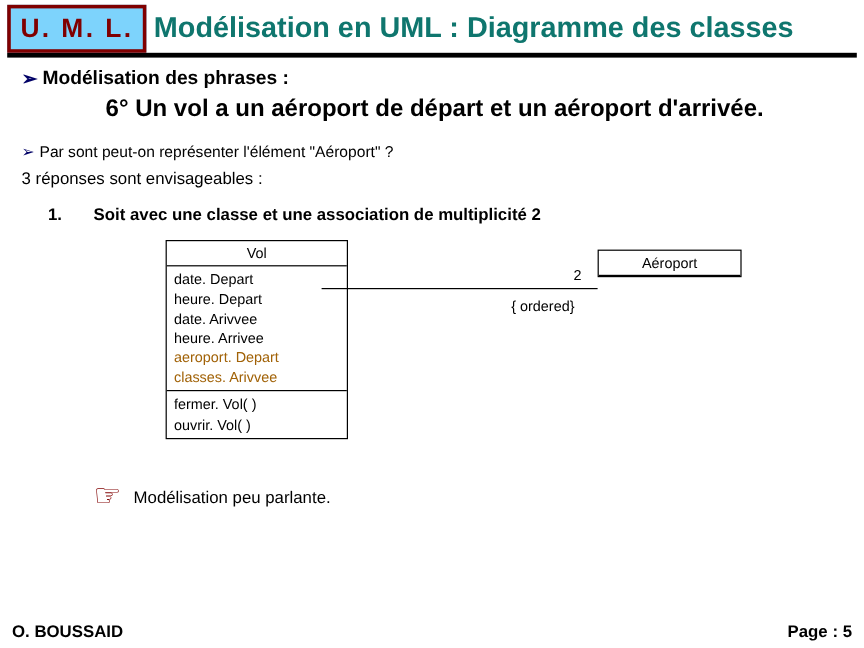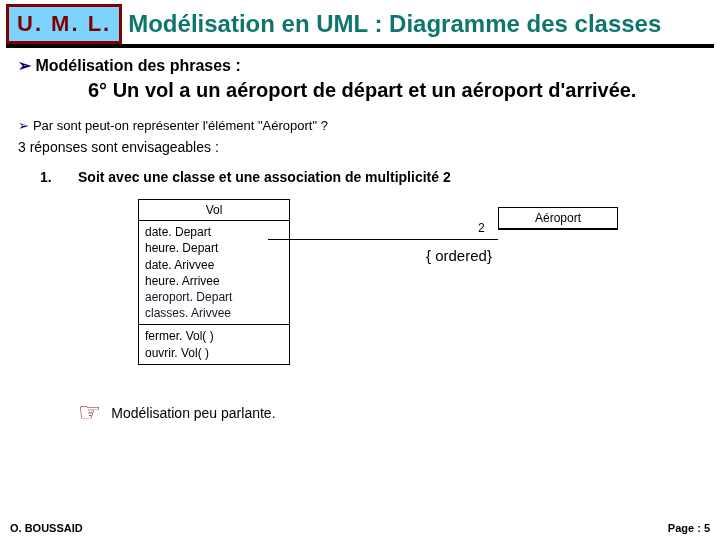--- a/index.html
+++ b/index.html
@@ -100,40 +100,40 @@
     text-align: center;
     border-bottom: 1px solid #000;
     padding: 2px 0;
     font-weight: normal;
   }
   .class-section {
     border-bottom: 1px solid #000;
     padding: 3px 6px;
   }
   .class-section:last-child { border-bottom: none; }
-  .crossed { color: #0f172a; }
+  .crossed { color: #a16207; }
   .connector {
     position: absolute;
     top: 40px;
     left: 190px;
     width: 230px;
     height: 1px;
     background: #000;
   }
   .mult {
     position: absolute;
     left: 400px;
     top: 22px;
     font-size: 12px;
   }
   .ordered {
     position: absolute;
     left: 348px;
     top: 48px;
-    font-size: 15px;
+    font-size: 12px;
   }
   .note-row {
     display: flex;
     align-items: center;
     gap: 10px;
     margin-left: 60px;
     margin-top: 8px;
     font-size: 14px;
   }
   .hand {
@@ -141,21 +141,21 @@
     font-size: 26px;
   }
   .footer {
     position: absolute;
     bottom: 6px;
     left: 0;
     right: 0;
     display: flex;
     justify-content: space-between;
     padding: 0 10px;
-    font-size: 11px;
+    font-size: 14px;
     font-weight: bold;
   }
 </style>
 </head>
 <body>
 
 <div class="header">
   <div class="logo">U. M. L.</div>
   <div class="title">Modélisation en UML : Diagramme des classes</div>
 </div>

